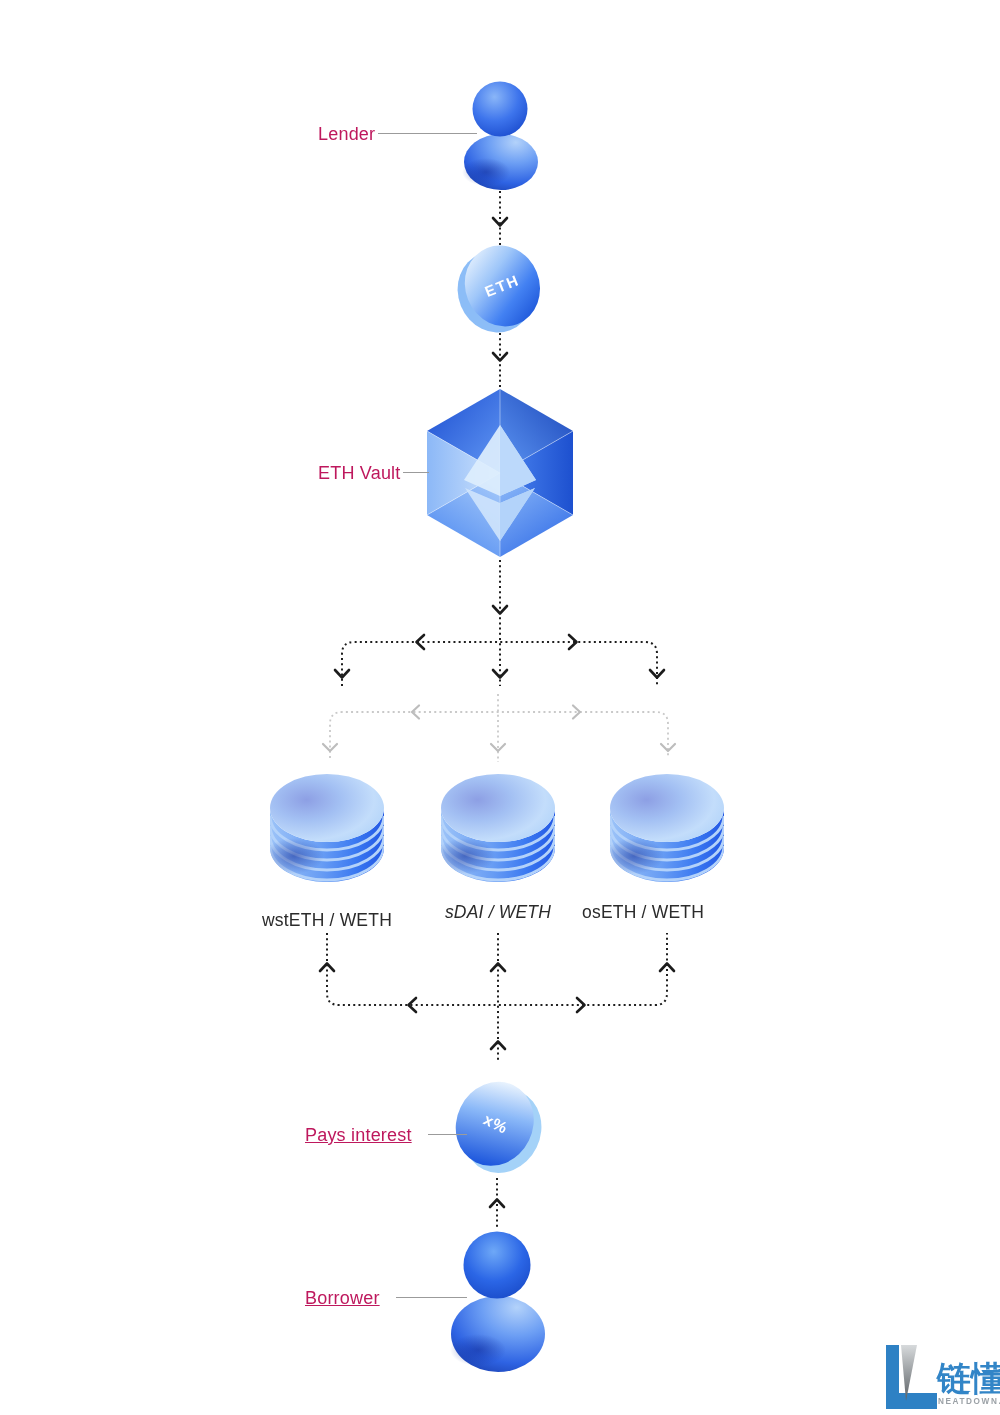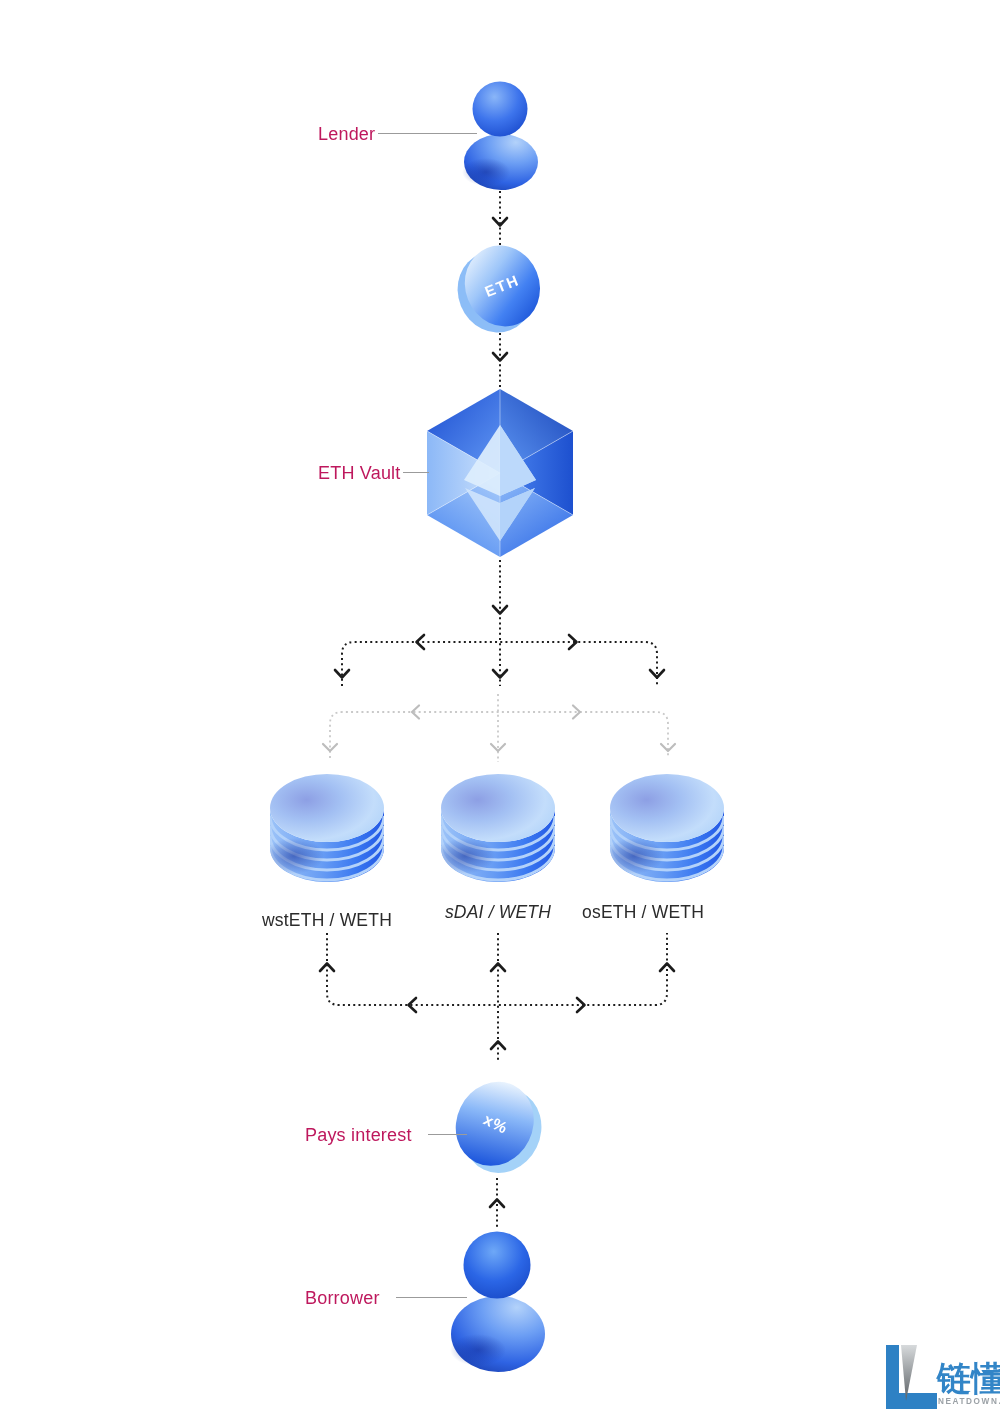--- a/index.html
+++ b/index.html
@@ -216,19 +216,19 @@
   <div class="label" style="left:318px;top:125px;">Lender</div>
   <div class="leader" style="left:378px;top:133px;width:99px;"></div>
 
   <div class="label" style="left:318px;top:464px;">ETH Vault</div>
   <div class="leader" style="left:403px;top:472px;width:26px;"></div>
 
   <div class="pool-label" style="left:232px;top:902px;margin-top:8px;">wstETH / WETH</div>
   <div class="pool-label" style="left:403px;top:902px;font-style:italic;">sDAI / WETH</div>
   <div class="pool-label" style="left:548px;top:902px;">osETH / WETH</div>
 
-  <div class="label" style="left:305px;top:1126px;">Pays interest</div>
+  <div class="label" style="left:305px;top:1126px;text-decoration:underline;">Pays interest</div>
   <div class="leader" style="left:428px;top:1134px;width:39px;"></div>
 
-  <div class="label" style="left:305px;top:1289px;">Borrower</div>
+  <div class="label" style="left:305px;top:1289px;text-decoration:underline;">Borrower</div>
   <div class="leader" style="left:396px;top:1297px;width:71px;"></div>
 
 </div>
 
 </body></html>

